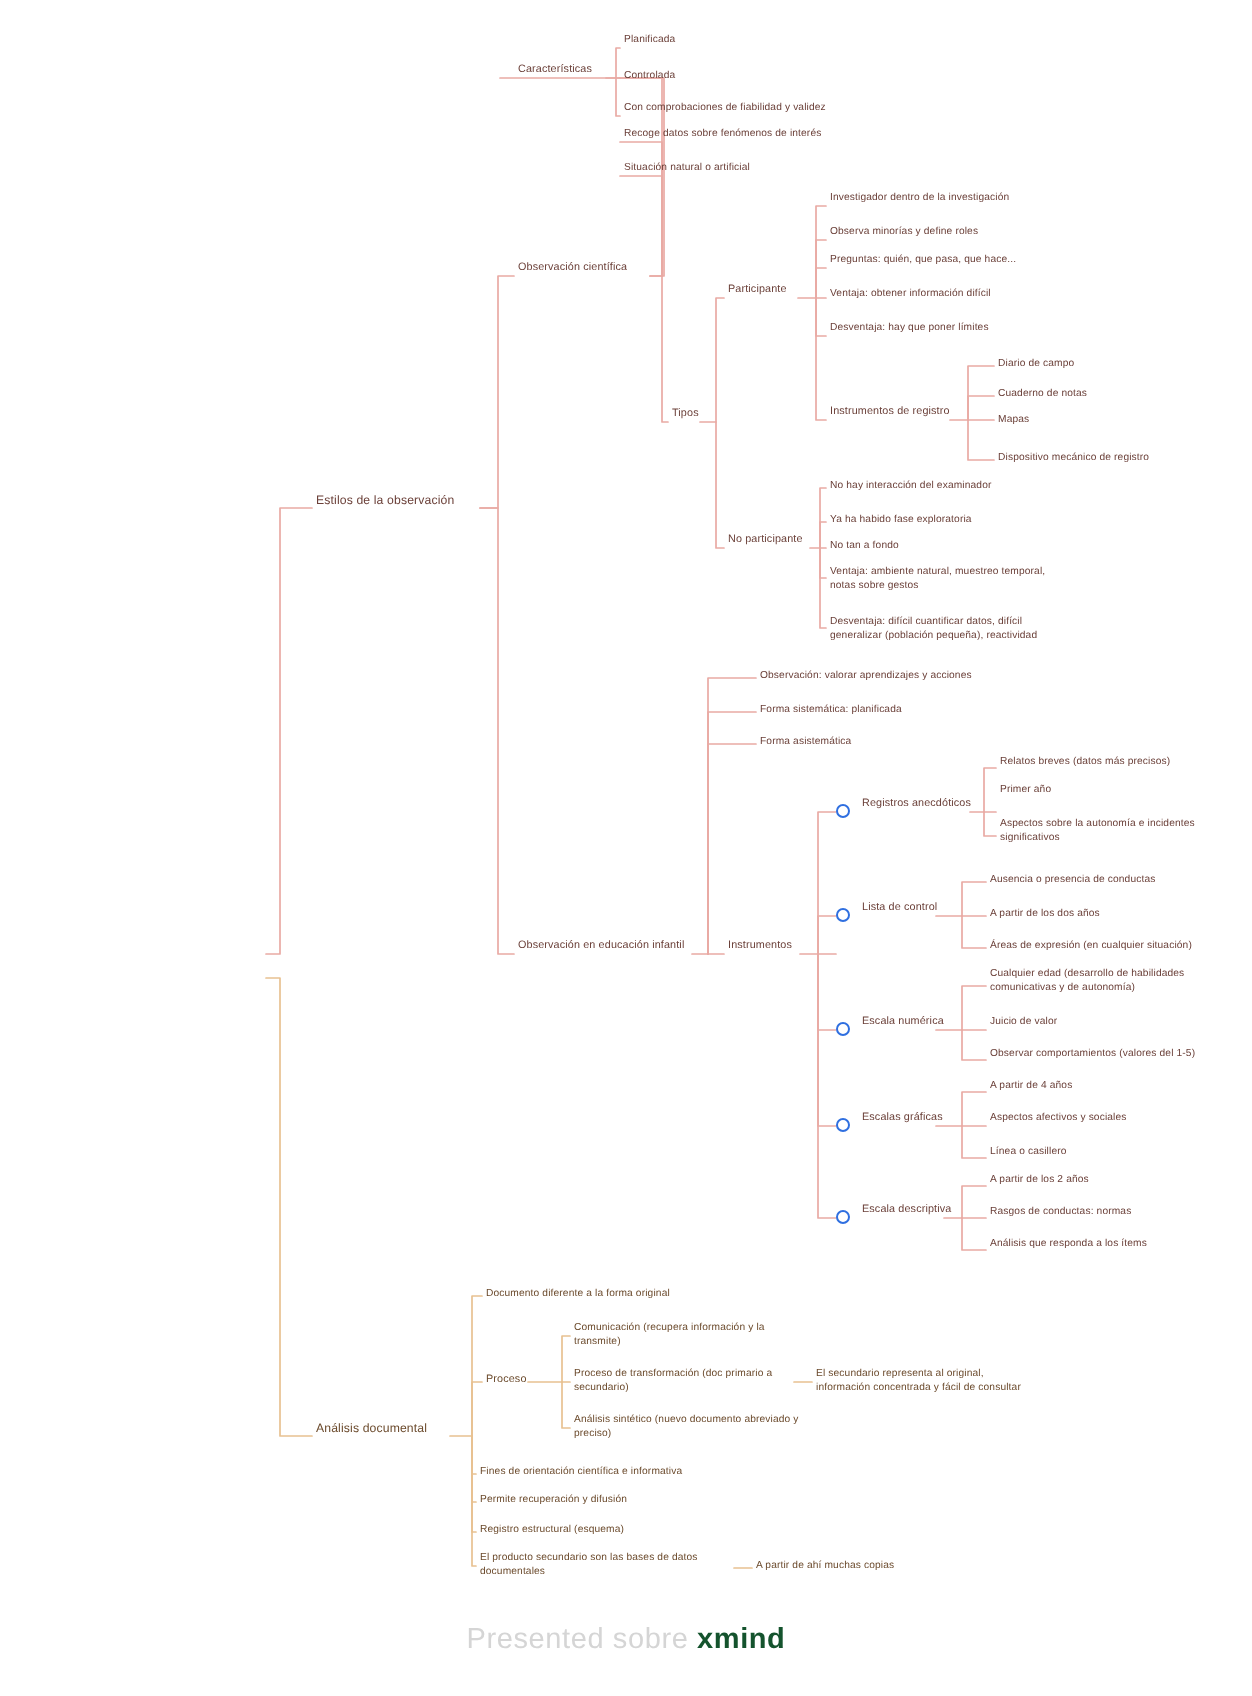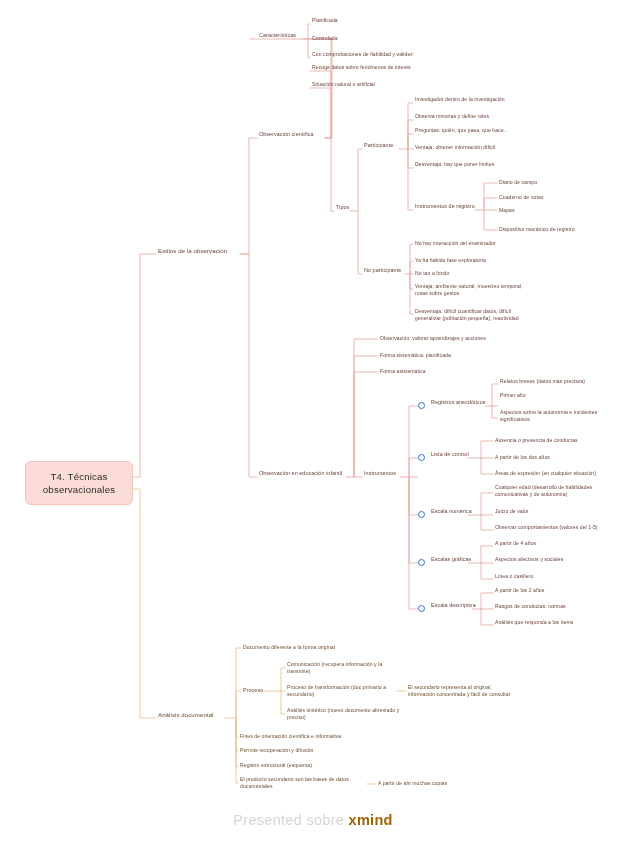--- a/index.html
+++ b/index.html
@@ -93,21 +93,21 @@
     position: absolute;
     left: 0;
     top: 812px;
     width: 626px;
     text-align: center;
     font-size: 14.5px;
     color: #d5d5d5;
     letter-spacing: .3px;
     z-index: 4;
   }
-  .footer b { color: #a16207; font-weight: 700; }
+  .footer b { color: #14532d; font-weight: 700; }
 </style>
 </head>
 <body>
 
 <div id="canvas">
 
   <svg id="wires" viewBox="0 0 626 848" xmlns="http://www.w3.org/2000/svg">
     <g fill="none" stroke-width="0.85" stroke-linecap="round" stroke-linejoin="round">
 
       <path d="M133 477 L140 477 L140 254 L156 254" stroke="#e9aaa4"></path>
@@ -192,24 +192,20 @@
       <path d="M264 691 L281 691 L281 668 L285 668" stroke="#e8c191"></path>
       <path d="M281 691 L285 691" stroke="#e8c191"></path>
       <path d="M281 691 L281 714 L285 714" stroke="#e8c191"></path>
 
       <path d="M397 691 L406 691" stroke="#e8c191"></path>
 
       <path d="M367 784 L376 784" stroke="#e8c191"></path>
     </g>
   </svg>
 
-  <div class="root-node">
-    <span class="rl">T4. Técnicas</span>
-    <span class="rl">observacionales</span>
-  </div>
 
   <div class="node l1 pinkbranch" style="left:158px; top:247px;">Estilos de la observación</div>
 
   <div class="node l2 pinkbranch" style="left:259px; top:131px;">Observación científica</div>
 
   <div class="node l2 pinkbranch" style="left:259px; top:32px;">Características</div>
 
   <div class="node pinkbranch" style="left:312px; top:17px;">Planificada</div>
   <div class="node pinkbranch" style="left:312px; top:35px;">Controlada</div>
   <div class="node pinkbranch" style="left:312px; top:51px;">Con comprobaciones de fiabilidad y validez</div>

